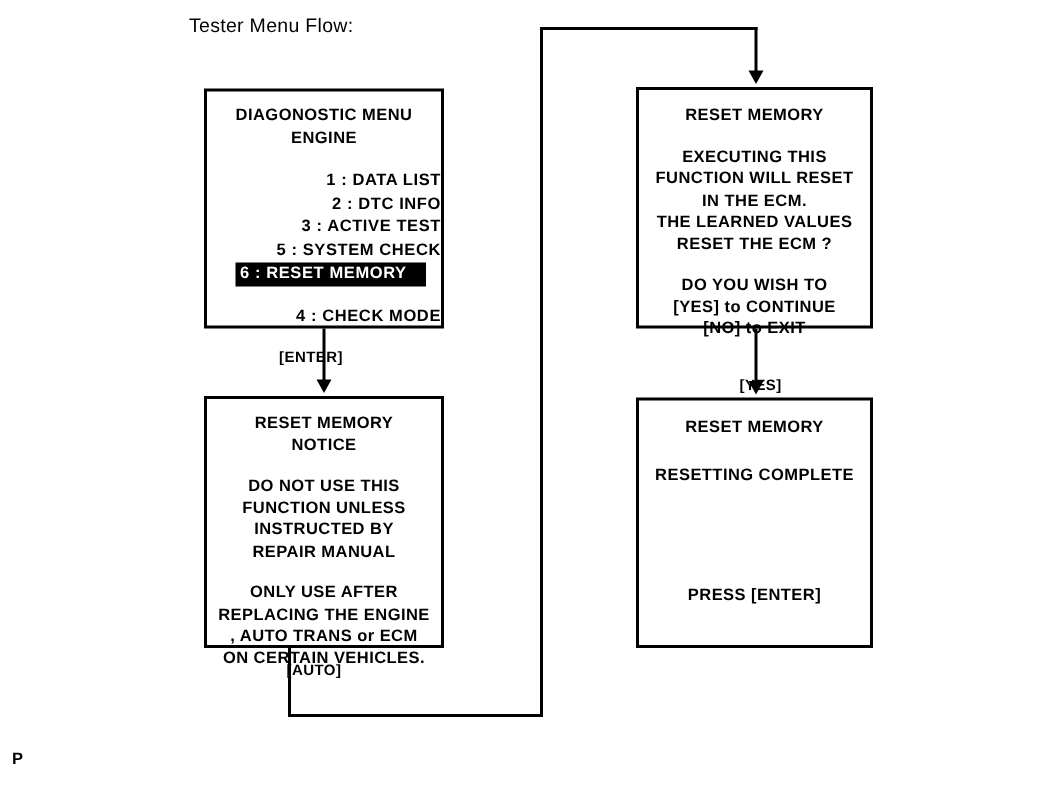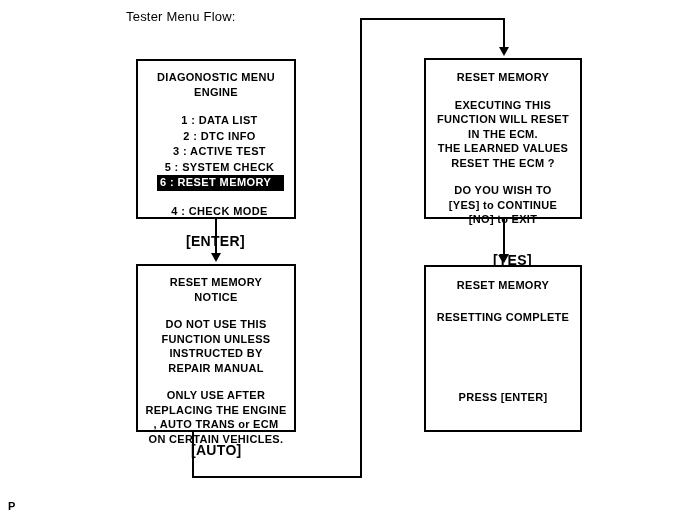--- a/index.html
+++ b/index.html
@@ -52,21 +52,21 @@
   
   .menu-list {
     margin-top: 14px;
     display: block;
   }
   .menu-row {
     font-size: 11px;
     font-weight: bold;
     line-height: 15.5px;
     letter-spacing: 0.4px;
-    text-align: center;
+    text-align: right;
     padding-left: 7px;
     white-space: nowrap;
   }
   .menu-row.selected {
     background: #000000;
     color: #ffffff;
     display: block;
     margin-left: 19px;
     padding-left: 3px;
     padding-right: 2px;
@@ -89,21 +89,21 @@
   .arrowhead {
     position: absolute;
     width: 0;
     height: 0;
     border-left: 5px solid transparent;
     border-right: 5px solid transparent;
     border-top: 9px solid #000000;
   }
   .edge-label {
     position: absolute;
-    font-size: 14px;
+    font-size: 10px;
     font-weight: bold;
     letter-spacing: 0.3px;
     white-space: nowrap;
     padding-left: 34px;
   }
 
   
   .corner-p {
     position: absolute;
     left: 8px;

